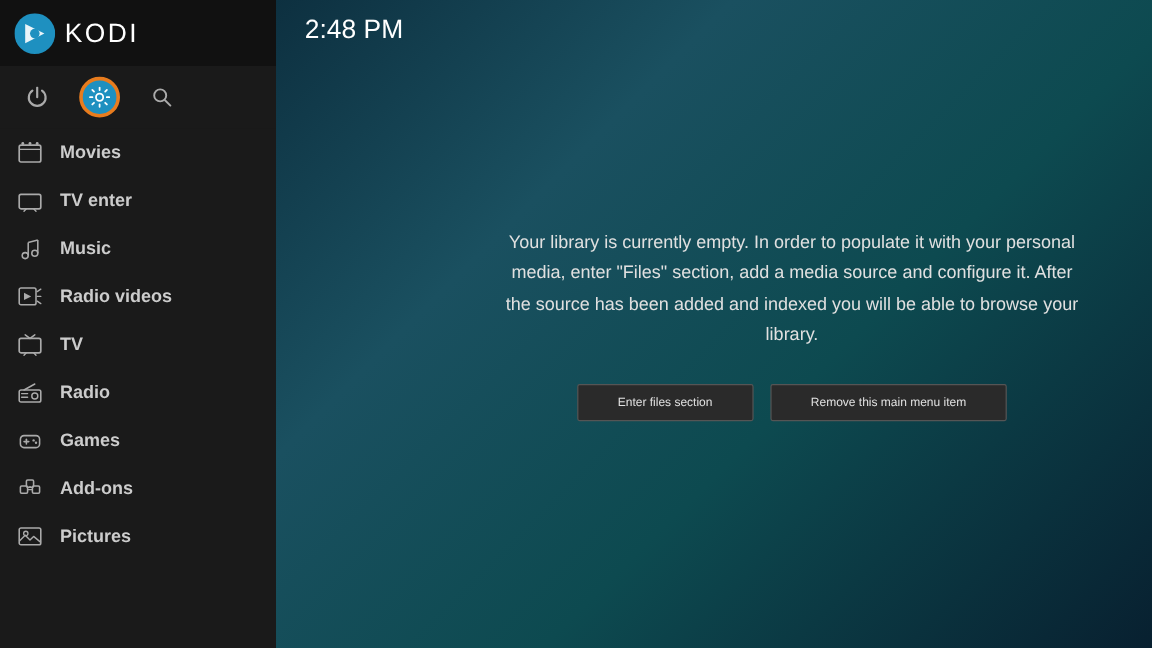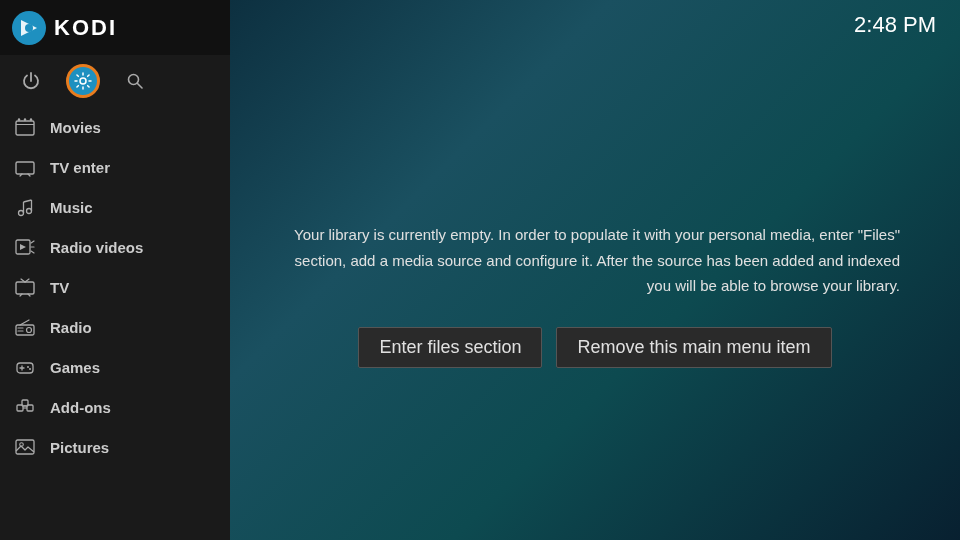--- a/index.html
+++ b/index.html
@@ -33,21 +33,21 @@
 
     .kodi-logo {
       width: 34px;
       height: 34px;
       margin-right: 8px;
     }
 
     .kodi-title {
       color: #fff;
       font-size: 22px;
-      font-weight: 700;
+      font-weight: 400;
       letter-spacing: 2px;
     }
 
     .sidebar-icons {
       display: flex;
       align-items: center;
       padding: 8px 14px;
       background: #1a1a1a;
       gap: 18px;
       height: 52px;
@@ -106,21 +106,21 @@
       color: #ccc;
       font-weight: bold;
     }
 
     
     .main-content {
       flex: 1;
       height: 540px;
       background: linear-gradient(135deg, #0d3040 0%, #1a5060 30%, #0d4a50 60%, #082030 100%);
       display: flex;
-      flex-direction: column;
+      flex-direction: row;
       position: relative;
     }
 
     .top-bar {
       display: flex;
       justify-content: flex-end;
       padding: 12px 24px;
       color: #fff;
       font-size: 22px;
       font-weight: 300;
@@ -135,35 +135,34 @@
       padding: 20px 60px;
       text-align: center;
     }
 
     .empty-library-text {
       color: #e0e0e0;
       font-size: 15px;
       line-height: 1.7;
       max-width: 640px;
       margin-bottom: 28px;
-      text-align: right;
     }
 
     .action-buttons {
       display: flex;
       gap: 14px;
     }
 
     .action-btn {
-      padding: 9px 20px;
+      padding: 9px 33px;
       background: #2a2a2a;
       color: #e0e0e0;
       border: 1px solid #555;
       border-radius: 2px;
-      font-size: 18px;
+      font-size: 10px;
       cursor: pointer;
     }
 
     .activate-windows {
       position: absolute;
       bottom: 18px;
       right: 20px;
       text-align: right;
       color: rgba(255,255,255,0.45);
       font-size: 12px;

